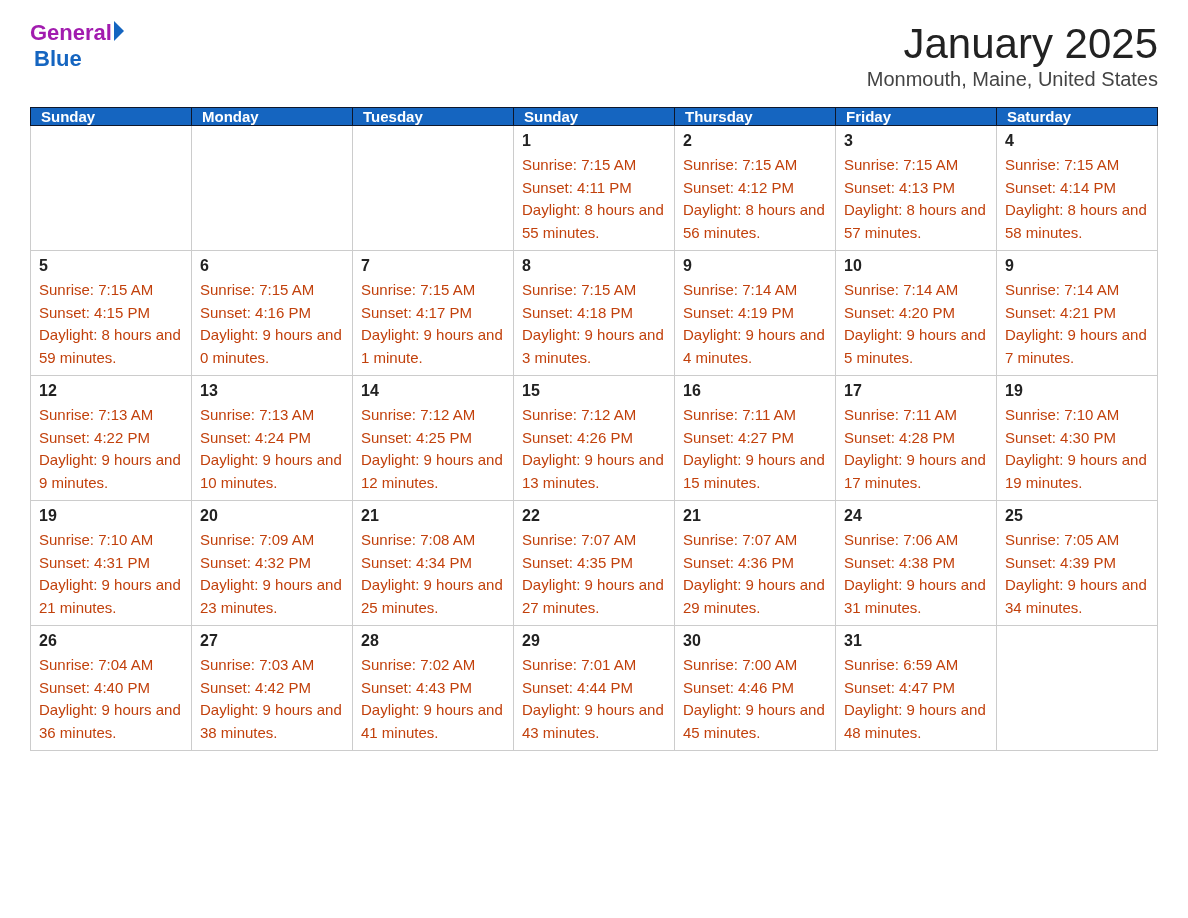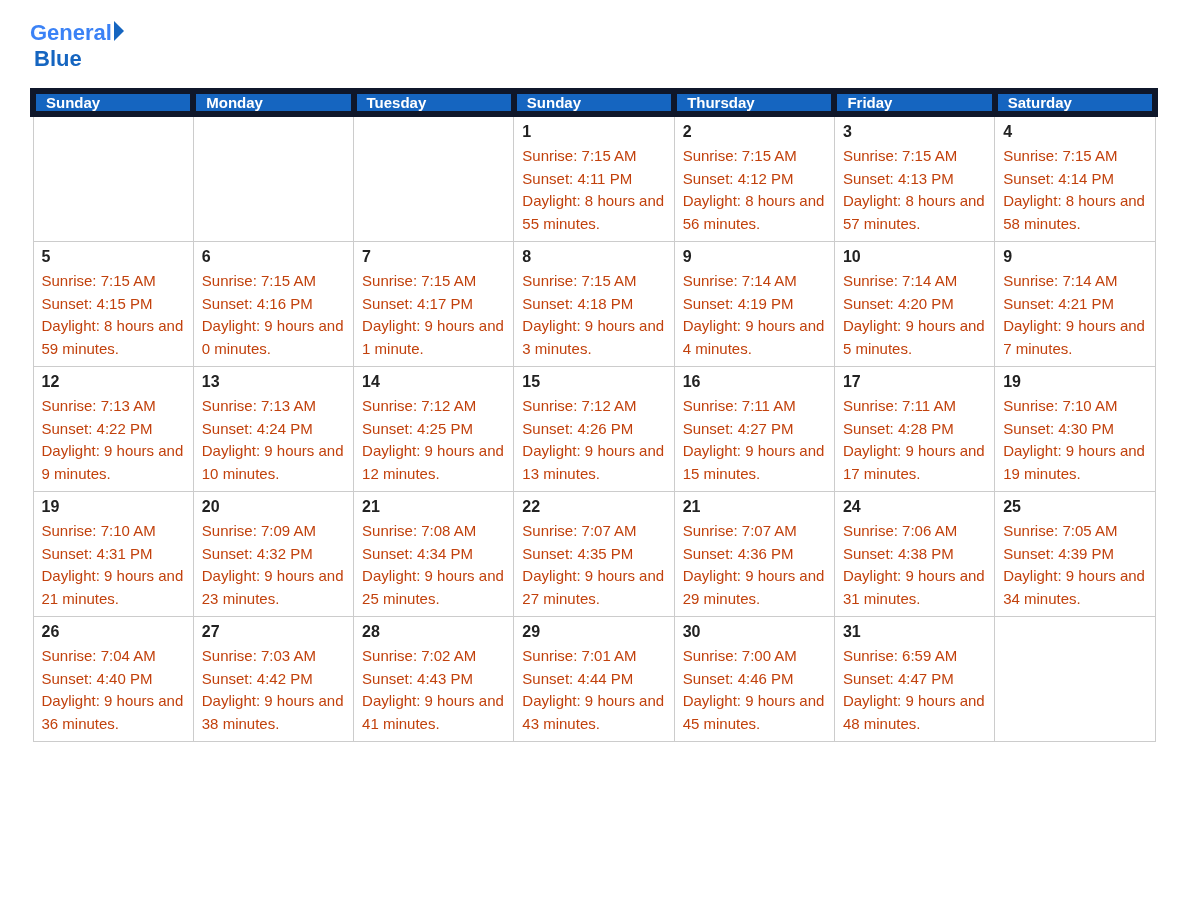--- a/index.html
+++ b/index.html
@@ -12,21 +12,21 @@
     }
     .header-area {
       display: flex;
       justify-content: space-between;
       align-items: flex-start;
       margin-bottom: 16px;
     }
     .logo-text-general {
       font-size: 22px;
       font-weight: bold;
-      color: #3b82f6;
+      color: #a21caf;
     }
     .logo-arrow {
       width: 0;
       height: 0;
       border-left: 10px solid #1565c0;
       border-top: 10px solid transparent;
       border-bottom: 10px solid transparent;
       margin-left: 2px;
       margin-top: -4px;
     }
@@ -47,21 +47,21 @@
       border-collapse: collapse;
       table-layout: fixed;
     }
     .calendar-table thead tr th {
       background-color: #1565c0;
       color: #fff;
       font-size: 15px;
       font-weight: bold;
       padding: 0 10px;
       text-align: left;
-      border: 6px solid #0f172a;
+      border: 1px solid #0f172a;
     }
     .calendar-table tbody tr td {
       border: 1px solid #ccc;
       vertical-align: top;
       padding: 6px 8px;
       font-size: 12.5px;
       color: #333;
       height: 100px;
     }
     .day-number {
@@ -97,20 +97,24 @@
 </head>
 <body>
 
 <div class="header-area">
   <div class="logo-wrapper">
     <div class="logo-top">
       <span class="logo-text-general">General</span>
       <div class="logo-arrow"></div>
     </div>
     <div class="logo-bottom">Blue</div>
+  </div>
+  <div class="title-area">
+    <div class="calendar-title">January 2025</div>
+    <div class="calendar-subtitle">Monmouth, Maine, United States</div>
   </div>
 </div>
 
 <table class="calendar-table">
   <thead>
     <tr>
     <th>Sunday</th>
         <th>Monday</th>
         <th>Tuesday</th>
         <th>Sunday</th>

